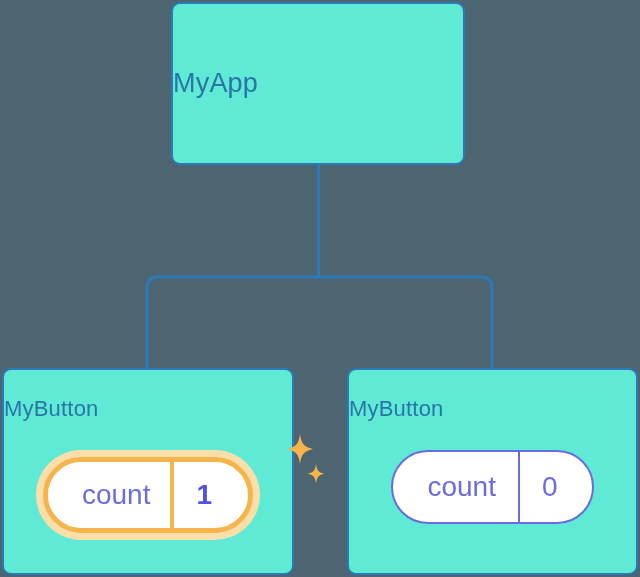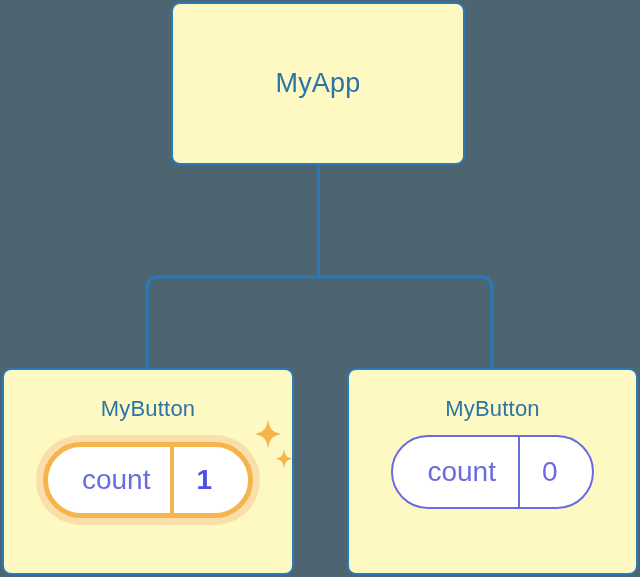--- a/index.html
+++ b/index.html
@@ -25,27 +25,26 @@
     left: 0;
     top: 0;
     width: 640px;
     height: 577px;
     pointer-events: none;
   }
 
   
   .node {
     position: absolute;
-    background: #fef9c3;
+    background: #5eead4;
     border: 2px solid #2a7ab9;
     border-radius: 9px;
     box-sizing: border-box;
     display: flex;
     flex-direction: column;
-    align-items: center;
   }
   .node-root {
     left: 171px;
     top: 2px;
     width: 294px;
     height: 163px;
     justify-content: center;
   }
   .node-child-left {
     left: 2px;
@@ -72,21 +71,21 @@
     white-space: nowrap;
   }
   .node-child-left .node-title,
   .node-child-right .node-title {
     font-size: 22px;
   }
 
   
   .pill-wrap {
     position: relative;
-    margin-top: 15px;
+    margin-top: 30px;
     display: flex;
     align-items: center;
     justify-content: center;
   }
   .pill {
     display: flex;
     align-items: stretch;
     box-sizing: border-box;
     border-radius: 999px;
     background: #ffffff;

